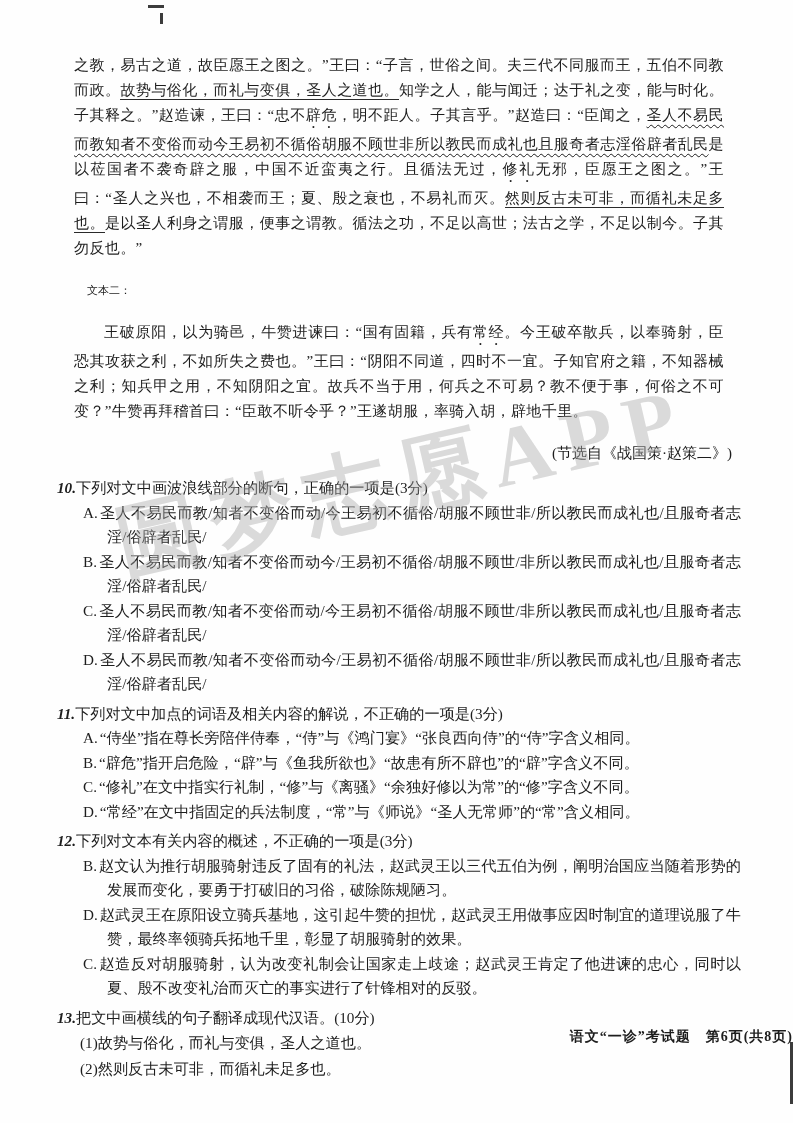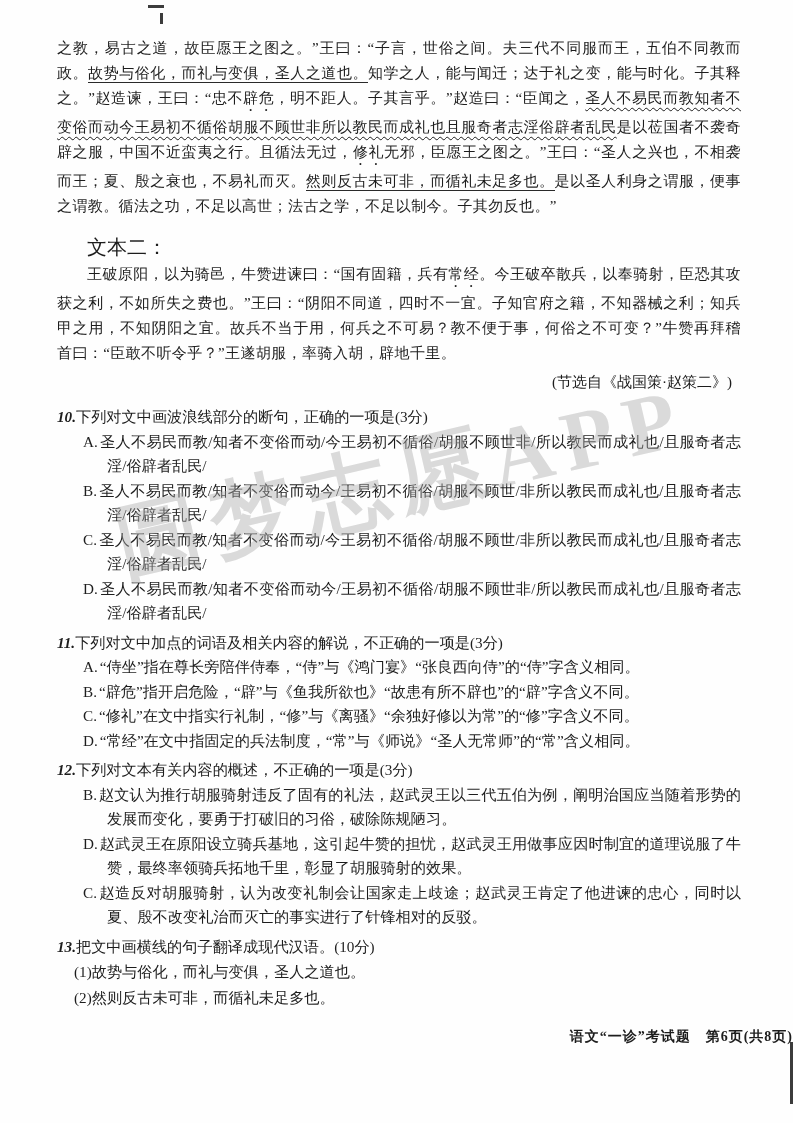--- a/index.html
+++ b/index.html
@@ -14,30 +14,30 @@
     overflow: hidden;
   }
   .content {
     position: absolute;
     left: 57px;
     right: 52px;
     top: 36px;
     z-index: 1;
   }
   .passage {
-    margin: 0;
+    margin: 17px;
     font-size: 15px;
     line-height: 25px;
     letter-spacing: 0.4px;
     text-align: justify;
   }
   .passage-two { text-indent: 2em; }
   .p2-heading {
     margin: 16px 0 2px 0;
-    font-size: 20px;
+    font-size: 11px;
     line-height: 25px;
     padding-left: 30px;
   }
   .u { border-bottom: 1px solid #2a2a2a; padding-bottom: 1px; }
   .wavy {
     text-decoration-line: underline;
     text-decoration-style: wavy;
     text-decoration-thickness: 1px;
     text-underline-offset: 4px;
   }
@@ -62,21 +62,21 @@
   .qnum { font-weight: bold; font-style: italic; }
   .options { margin-left: 26px; }
   .option {
     font-size: 15.2px;
     line-height: 24.5px;
     text-align: justify;
     padding-left: 24px;
     text-indent: -24px;
   }
   .opt-label { margin-right: 2px; }
-  .sub-items { margin-left: 17px; }
+  .sub-items { margin-left: 23px; }
   .sub-item {
     font-size: 15.2px;
     line-height: 26px;
   }
   .footer {
     position: absolute;
     left: 0; right: 0;
     top: 1028px;
     text-align: right;
     font-size: 14px;

